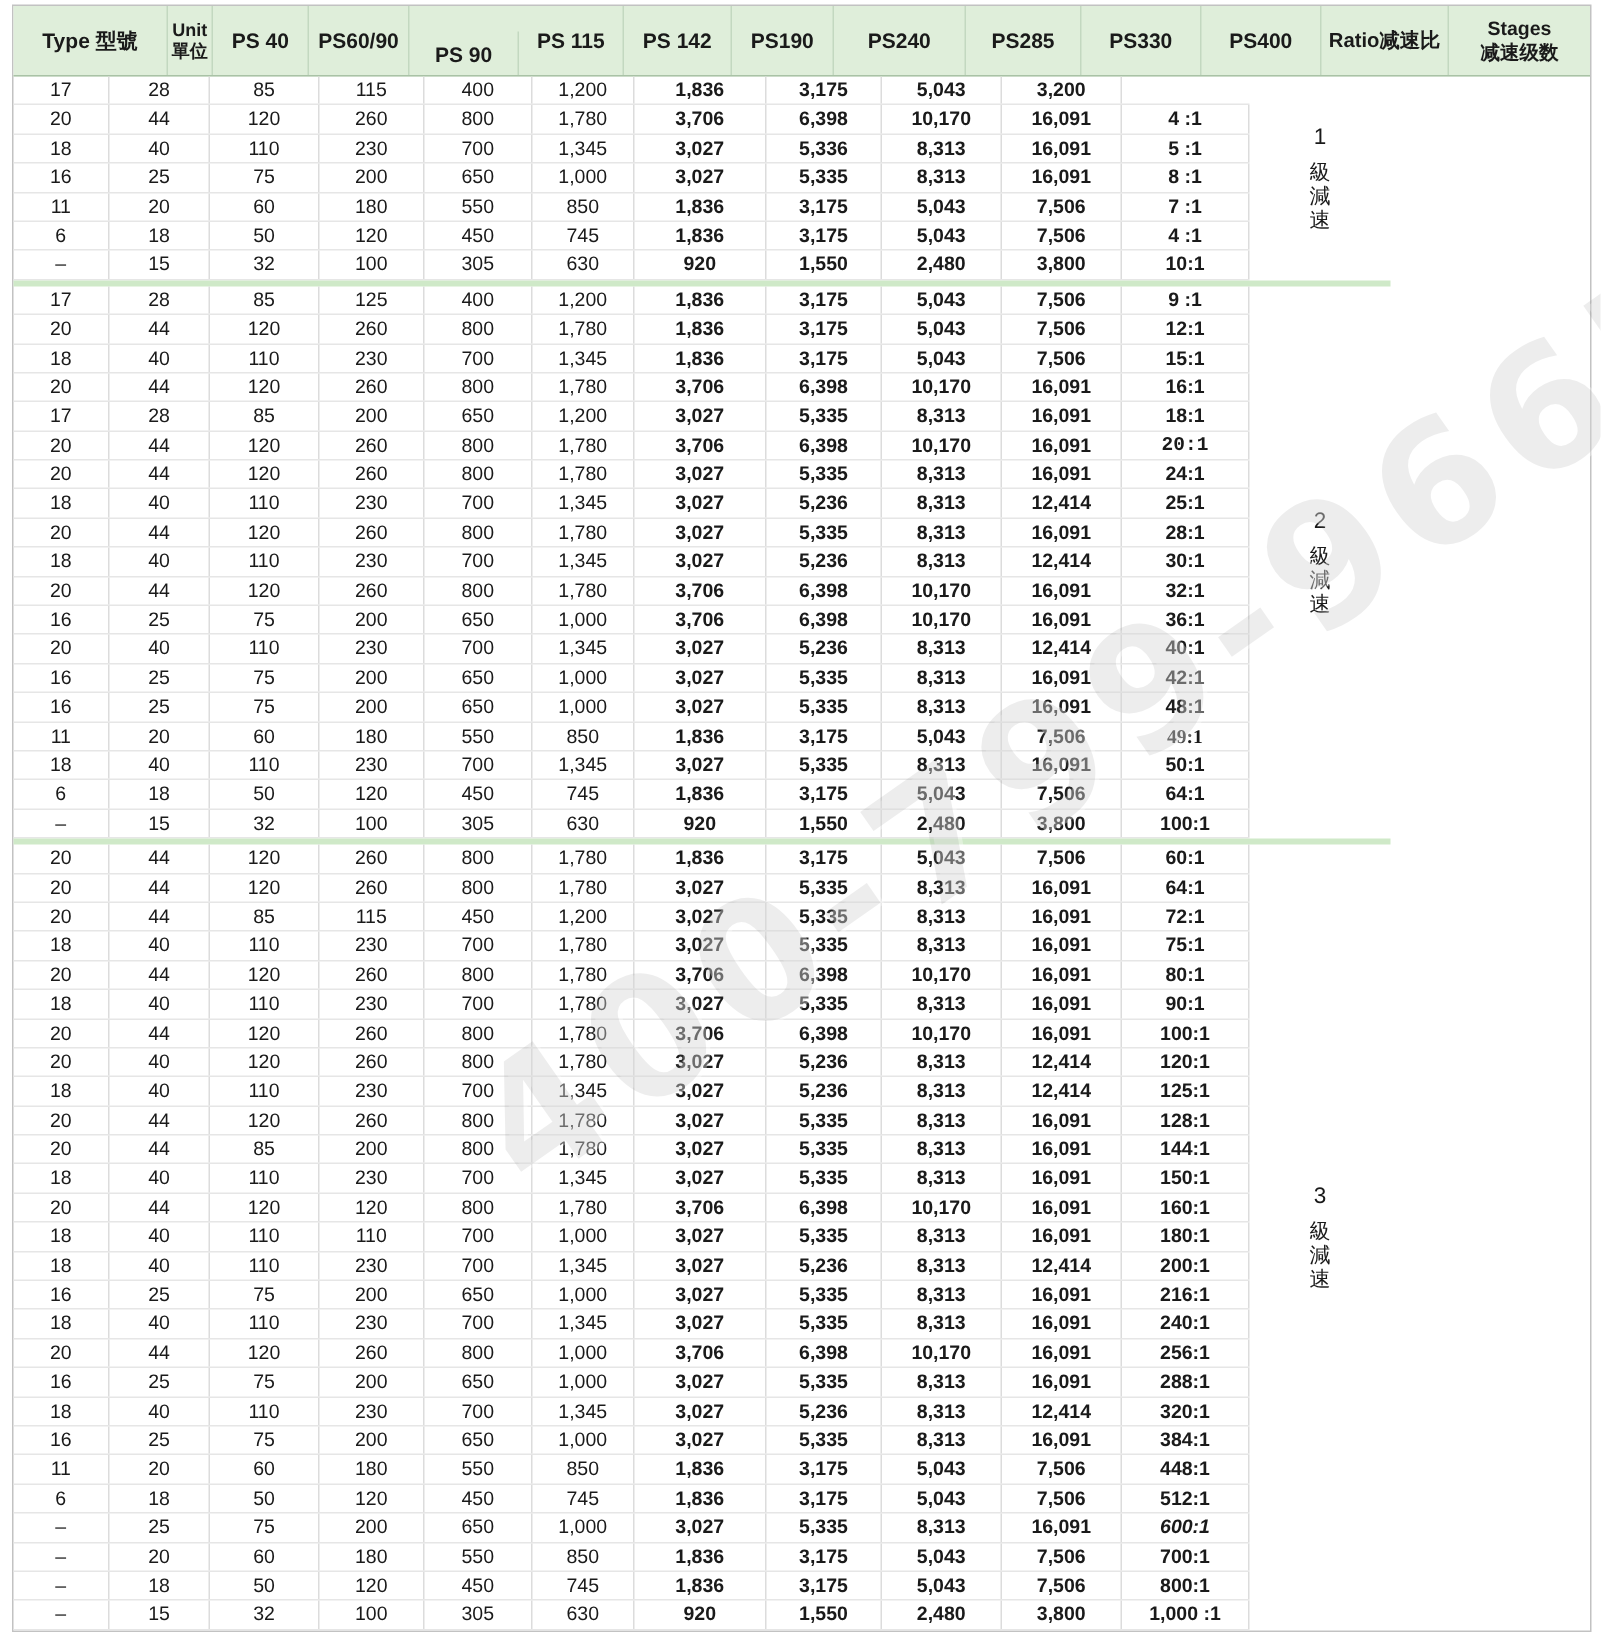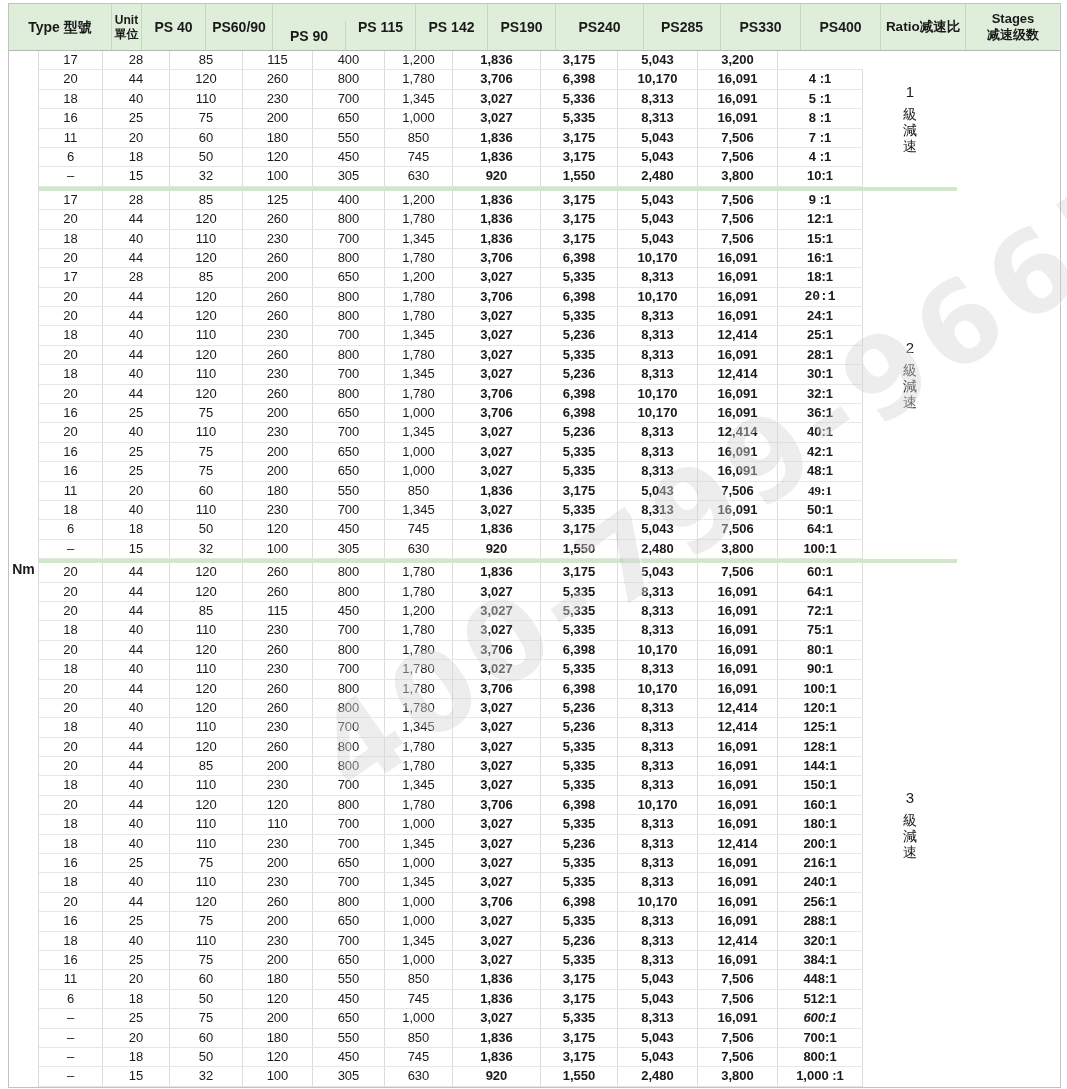--- a/index.html
+++ b/index.html
@@ -76,21 +76,20 @@
       <div class="hcell" id="ratio-header" style="width:85px;font-size:13.5px">Ratio减速比</div>
     <div class="hcell" style="width:94px;font-size:13px">
       <div>Stages</div>
       <div>减速级数</div>
     </div>
   </div>
 
   <div class="table-body">
 
 
-    <div class="vcell unit-cell">Nm</div>
 
     <div class="data-area">
 
       <div class="group">
         <div class="rows" id="rows-1">
             <div class="row">
               <div class="cell" style="width: 64px;">17</div>
               <div class="cell" style="width: 67px;">28</div>
               <div class="cell" style="width: 73px;">85</div>
               <div class="cell" style="width: 70px;">115</div>

